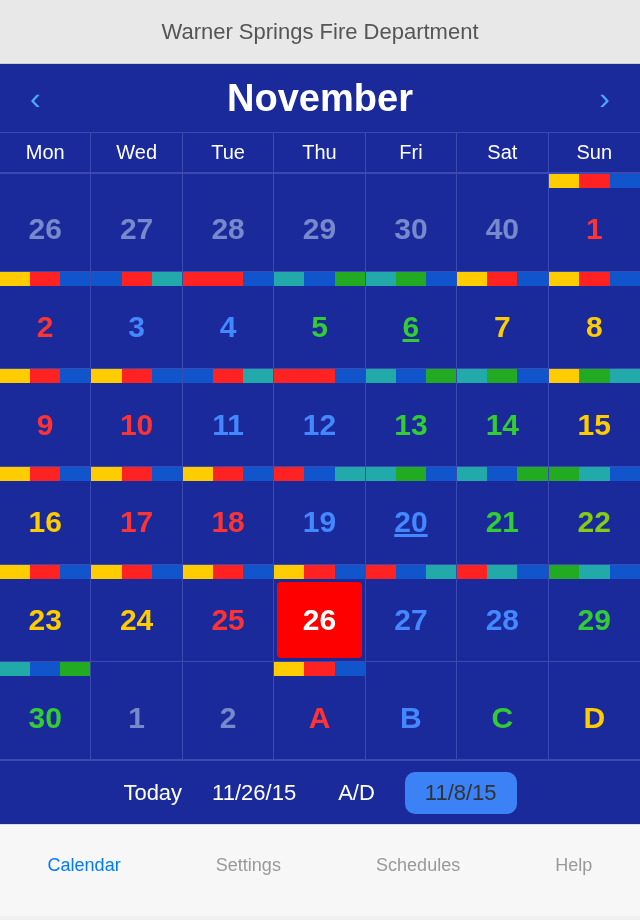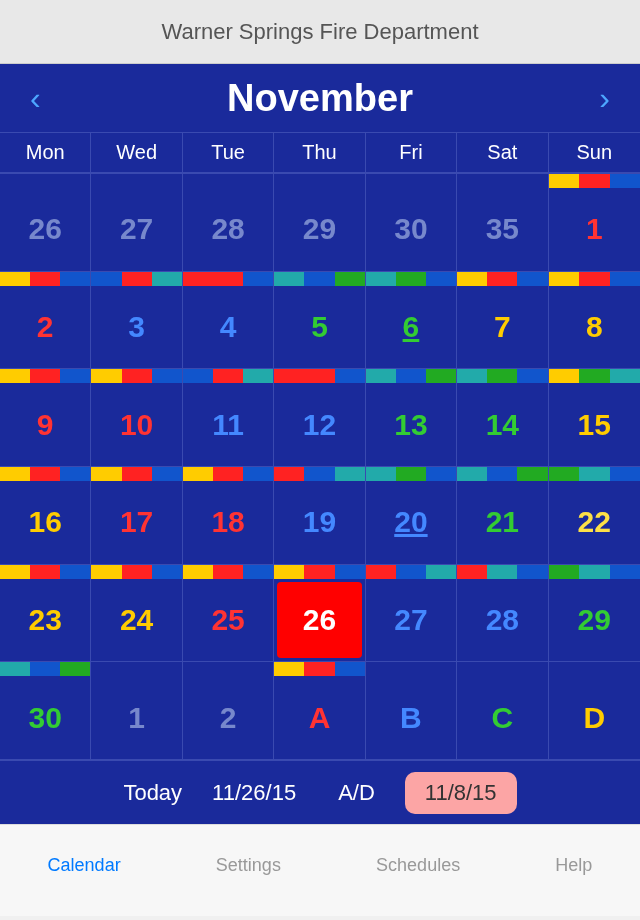--- a/index.html
+++ b/index.html
@@ -125,21 +125,21 @@
       display: flex;
       align-items: center;
       justify-content: center;
       gap: 30px;
       border-top: 1px solid #3a4ab0;
     }
     .today-label { color: white; font-size: 22px; }
     .today-date { color: white; font-size: 22px; }
     .today-shift { color: white; font-size: 22px; margin-left: 12px; }
     .selected-date {
-      background: #fca5a5;
+      background: #3b82f6;
       border-radius: 10px;
       padding: 8px 20px;
       font-size: 22px;
       color: #333;
     }
 
     
     .tab-bar {
       height: 92px;
       background: #f7f7f7;
@@ -200,21 +200,21 @@
       <div class="cell">
         <div style="height: 14px;"></div>
         <div class="cell-number" style="color: rgb(119, 136, 204);">29</div>
       </div>
       <div class="cell">
         <div style="height: 14px;"></div>
         <div class="cell-number" style="color: rgb(119, 136, 204);">30</div>
       </div>
       <div class="cell">
         <div style="height: 14px;"></div>
-        <div class="cell-number" style="color: rgb(119, 136, 204);">35</div>
+        <div class="cell-number" style="color: rgb(119, 136, 204);">40</div>
       </div>
       <div class="cell">
         <div class="cell-stripes">
           <div class="stripe" style="background: rgb(255, 204, 0);"></div>
           <div class="stripe" style="background: rgb(255, 34, 34);"></div>
           <div class="stripe" style="background: rgb(17, 85, 204);"></div>
         </div>
         <div class="cell-number" style="color: rgb(255, 51, 51);">1</div>
       </div>
       <div class="cell">
@@ -376,21 +376,21 @@
           <div class="stripe" style="background: rgb(34, 170, 34);"></div>
         </div>
         <div class="cell-number" style="color: rgb(51, 204, 51);">21</div>
       </div>
       <div class="cell">
         <div class="cell-stripes">
           <div class="stripe" style="background: rgb(34, 170, 34);"></div>
           <div class="stripe" style="background: rgb(34, 170, 170);"></div>
           <div class="stripe" style="background: rgb(17, 85, 204);"></div>
         </div>
-        <div class="cell-number" style="color: #fde047;">22</div>
+        <div class="cell-number" style="color: #84cc16;">22</div>
       </div>
       <div class="cell">
         <div class="cell-stripes">
           <div class="stripe" style="background: rgb(255, 204, 0);"></div>
           <div class="stripe" style="background: rgb(255, 34, 34);"></div>
           <div class="stripe" style="background: rgb(17, 85, 204);"></div>
         </div>
         <div class="cell-number" style="color: rgb(255, 204, 0);">23</div>
       </div>
       <div class="cell">

